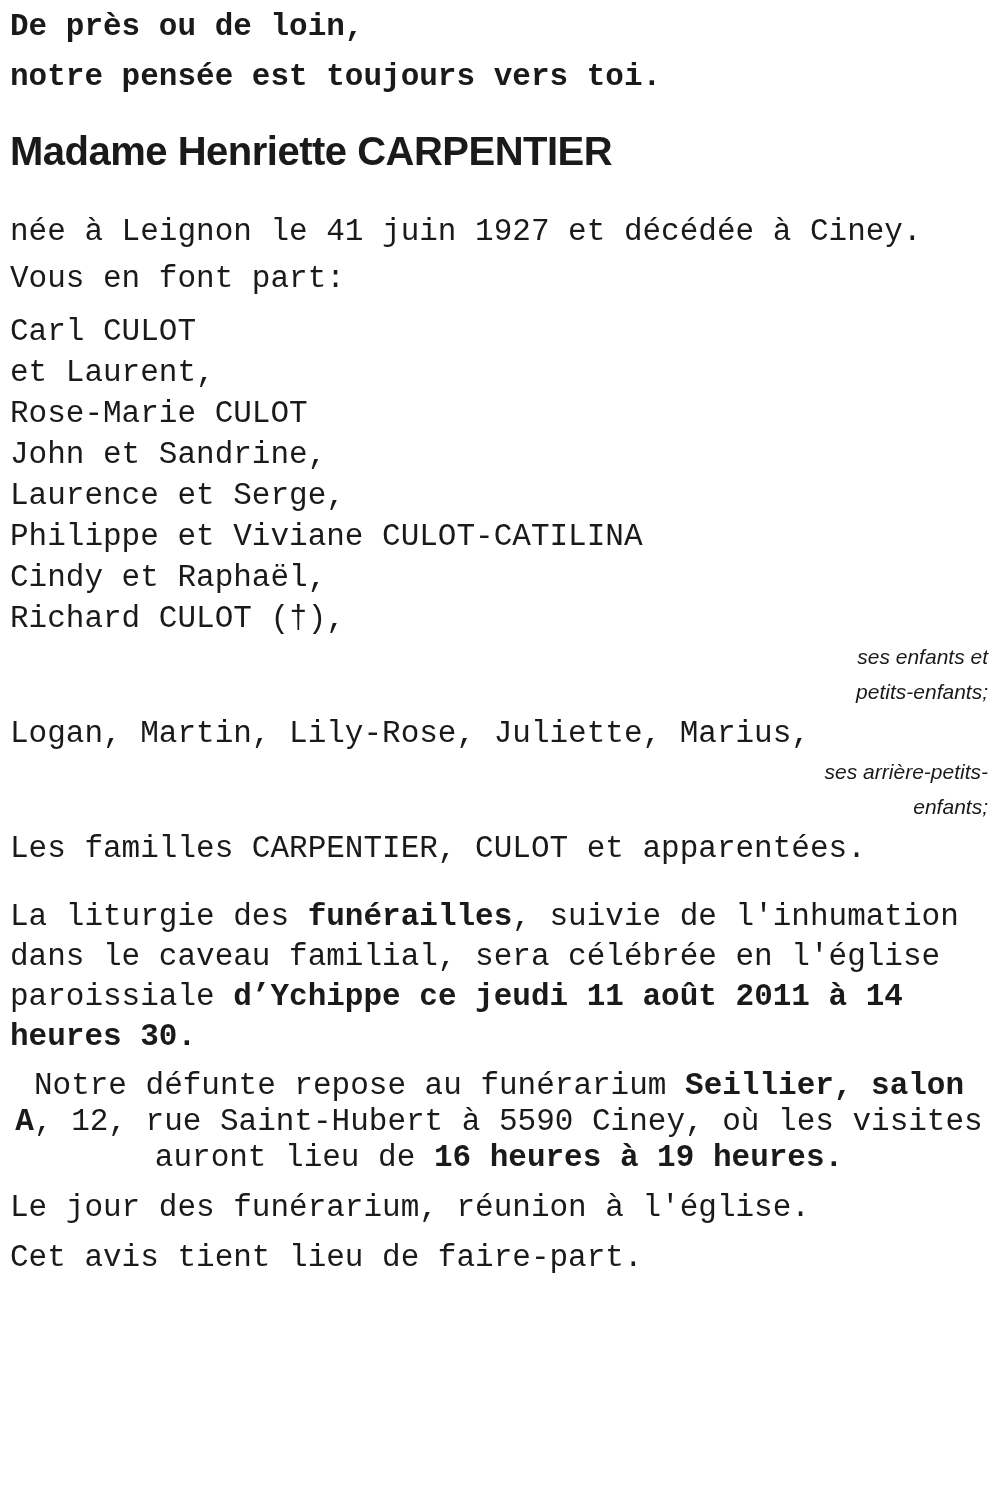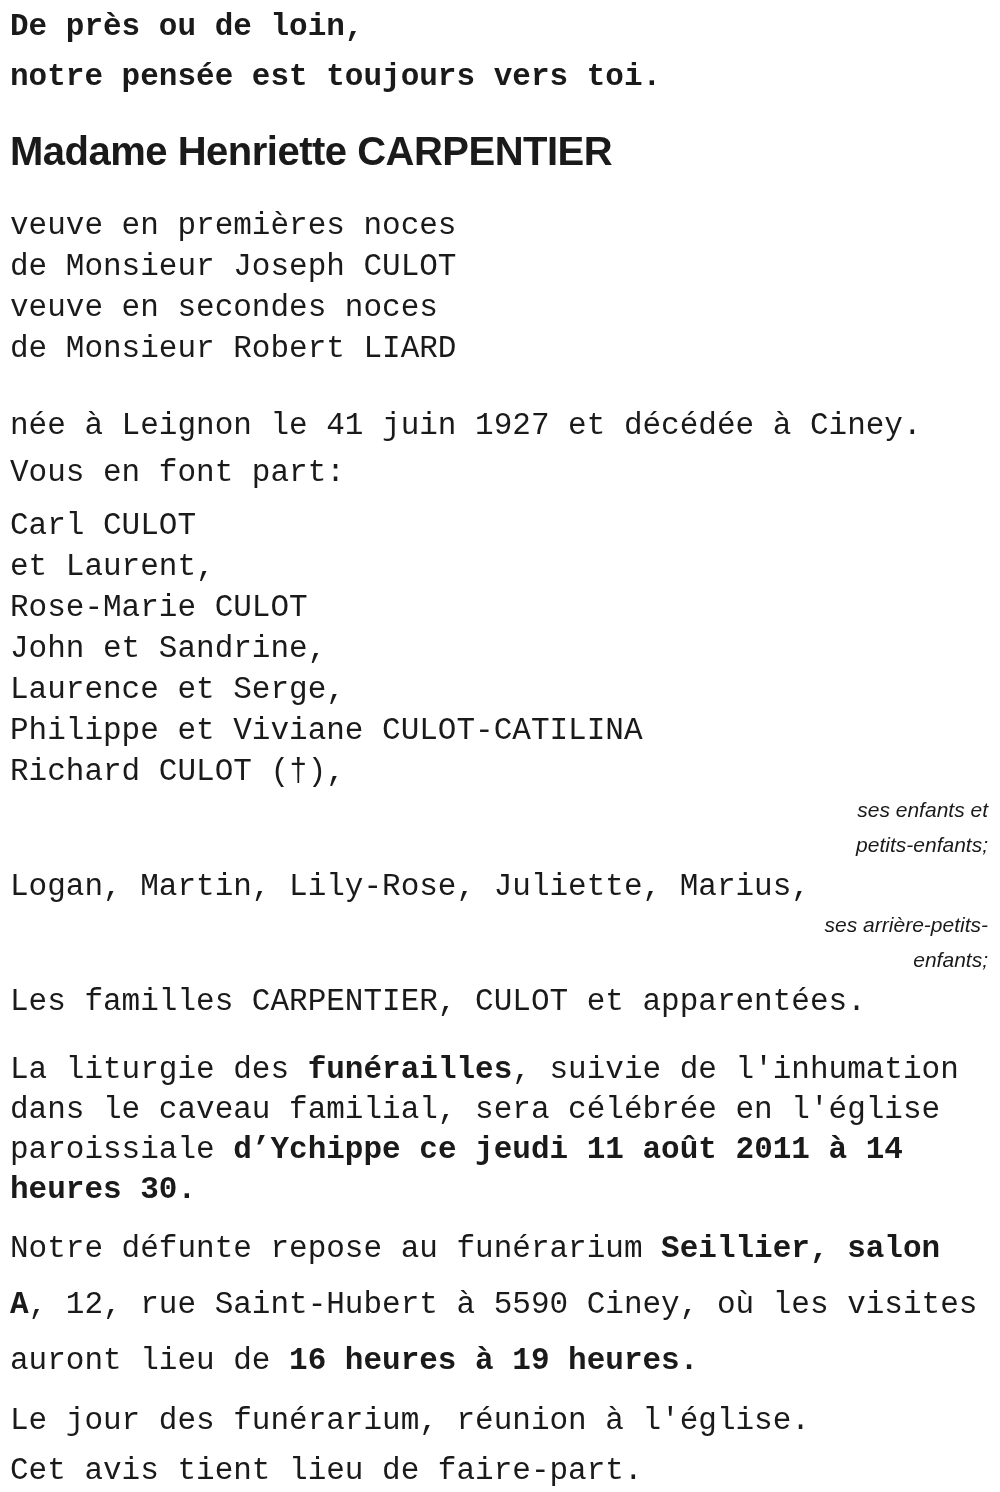--- a/index.html
+++ b/index.html
@@ -46,54 +46,49 @@
   .relation-block {
     font-size: 21px;
     line-height: 35px;
     font-style: italic;
     text-align: right;
     margin: 0;
   }
   .grandchildren { margin-top: 4px; }
   .families-line { margin-top: 4px; }
   .funeral-para { margin-top: 28px; line-height: 40px; }
-  .repose-para { margin-top: 11px; line-height: 56px; }
+  .repose-para { margin-top: 11px; line-height: 36px; text-align: center; }
   .meeting-line { margin-top: 11px; }
   .closing-line { margin-top: 9px; }
   b { font-weight: 700; }
 </style>
 </head>
 <body style="color: rgb(26, 26, 26); background: rgb(255, 255, 255);">
 
 <div class="page">
 
   <p class="para bold epigraph-1">De près ou de loin,</p>
   <p class="para bold epigraph-2">notre pensée est toujours vers toi.</p>
 
 
   <h1 class="deceased-name">Madame Henriette CARPENTIER</h1>
 
-  <div class="marital-block">
-    <div class="line">veuve en premières noces</div>
-    <div class="line">de Monsieur Joseph CULOT</div>
-    <div class="line">veuve en secondes noces</div>
-    <div class="line">de Monsieur Robert LIARD</div>
-  </div>
 
   <p class="para birth-death">née à Leignon le 41 juin 1927 et décédée à Ciney.</p>
 
   <p class="para announce-intro">Vous en font part:</p>
 
   <div class="family-block">
     <div class="line">Carl CULOT</div>
     <div class="line">et Laurent,</div>
     <div class="line">Rose-Marie CULOT</div>
     <div class="line">John et Sandrine,</div>
     <div class="line">Laurence et Serge,</div>
     <div class="line">Philippe et Viviane CULOT-CATILINA</div>
+    <div class="line">Cindy et Raphaël,</div>
     <div class="line">Richard CULOT (†),</div>
   </div>
 
   <div class="relation-block">
     <div>ses enfants et</div>
     <div>petits-enfants;</div>
   </div>
 
   <p class="para grandchildren">Logan, Martin, Lily-Rose, Juliette, Marius,</p>
 

